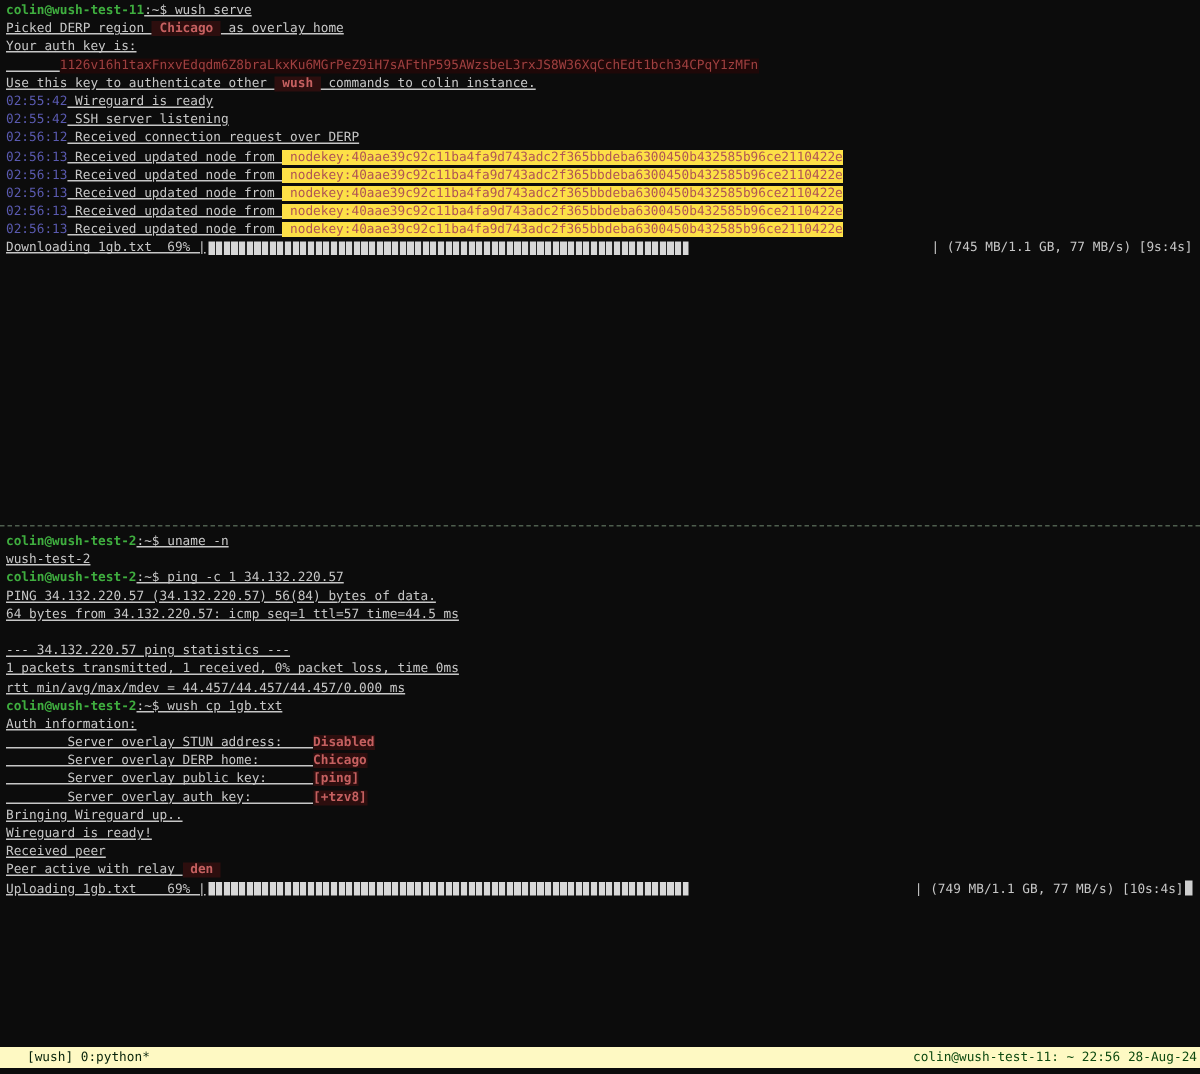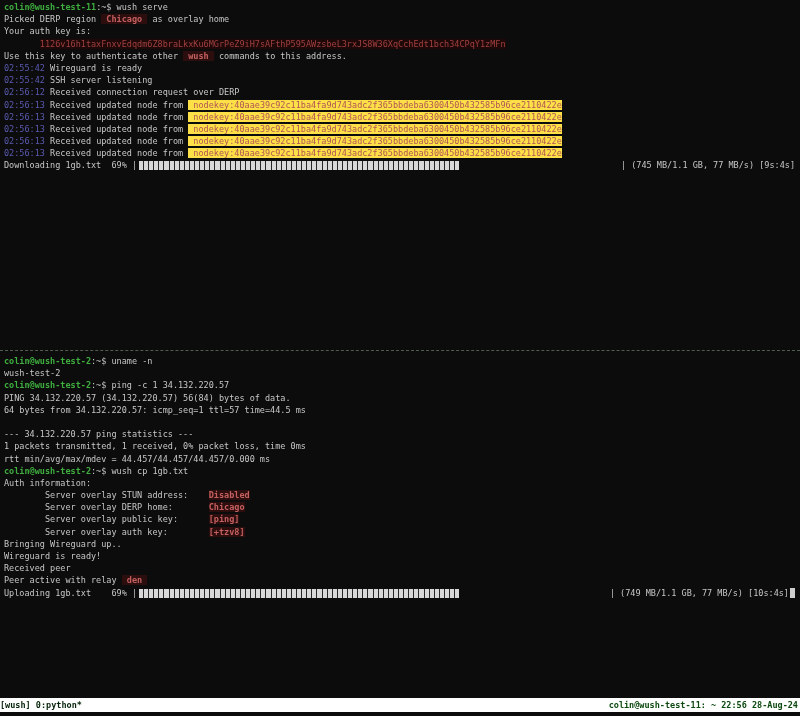--- a/index.html
+++ b/index.html
@@ -6,46 +6,46 @@
   body{
     width:800px;height:716px;position:relative;overflow:hidden;
     background:#0c0c0c;
     font-family:"DejaVu Sans Mono","Liberation Mono",monospace;
     font-size:8.5px;color:#c7c7c7;
   }
   .pane{position:absolute;left:4px;right:0;}
   #pane-top{top:1px;}
   #pane-bottom{top:355px;}
   .line{height:12.2px;line-height:12.2px;white-space:pre;position:relative;}
-  .seg-w{color:#c7c7c7;}
+  .seg-w{color:#c7c7c7;text-decoration:underline;}
   .seg-p{color:#3fae3f;font-weight:bold;}
   .seg-ts{color:#5a5ab0;text-align:center;}
   .seg-hl{color:#c56060;background:#2d0e0e;font-weight:bold;}
   .seg-key{color:#a04040;background:#1f0808;margin-top:16px;}
   .seg-nk{color:#b05454;background:#fde047;}
   .bar{display:inline-block;width:464px;height:9px;vertical-align:middle;margin-left:2px;background:#0c0c0c;}
   .bar-fill{display:block;height:100%;
     background:repeating-linear-gradient(90deg,#d8d8d8 0px,#d8d8d8 4.1px,#262626 4.1px,#262626 5.1px);}
   .pr-right{position:absolute;right:5px;top:0;color:#c7c7c7;white-space:pre;}
   .cursor{display:inline-block;width:5px;height:10px;background:#cfcfcf;vertical-align:middle;margin-left:1px;}
   .divider{position:absolute;left:0;right:0;top:350px;height:0;border-top:1px dashed #4e5e4e;}
   .statusbar{position:absolute;left:0;right:0;top:698px;height:14px;line-height:14px;
-    background:#ffffff;color:#07230a;padding-left:0;white-space:pre;font-weight:bold;}
+    background:#fef9c3;color:#07230a;padding-left:18px;white-space:pre;}
   .sb-right{position:absolute;right:2px;top:0;color:#0d4a10;}
 </style>
 </head>
 <body>
 
 <div class="term">
   <div class="pane" id="pane-top">
       <div class="line"><span class="seg-p">colin@wush-test-11</span><span class="seg-w">:~$ wush serve</span></div>
       <div class="line"><span class="seg-w">Picked DERP region </span><span class="seg-hl"> Chicago </span><span class="seg-w"> as overlay home</span></div>
       <div class="line"><span class="seg-w">Your auth key is:</span></div>
       <div class="line"><span class="seg-w">       </span><span class="seg-key">1126v16h1taxFnxvEdqdm6Z8braLkxKu6MGrPeZ9iH7sAFthP595AWzsbeL3rxJS8W36XqCchEdt1bch34CPqY1zMFn</span></div>
-      <div class="line"><span class="seg-w">Use this key to authenticate other </span><span class="seg-hl"> wush </span><span class="seg-w"> commands to this address.</span></div>
+      <div class="line"><span class="seg-w">Use this key to authenticate other </span><span class="seg-hl"> wush </span><span class="seg-w"> commands to colin instance.</span></div>
       <div class="line"><span class="seg-ts">02:55:42</span><span class="seg-w"> Wireguard is ready</span></div>
       <div class="line"><span class="seg-ts">02:55:42</span><span class="seg-w"> SSH server listening</span></div>
       <div class="line"><span class="seg-ts">02:56:12</span><span class="seg-w"> Received connection request over DERP</span></div>
       <div class="line"><span class="seg-ts">02:56:13</span><span class="seg-w"> Received updated node from </span><span class="seg-nk"> nodekey:40aae39c92c11ba4fa9d743adc2f365bbdeba6300450b432585b96ce2110422e</span></div>
       <div class="line"><span class="seg-ts">02:56:13</span><span class="seg-w"> Received updated node from </span><span class="seg-nk"> nodekey:40aae39c92c11ba4fa9d743adc2f365bbdeba6300450b432585b96ce2110422e</span></div>
       <div class="line"><span class="seg-ts">02:56:13</span><span class="seg-w"> Received updated node from </span><span class="seg-nk"> nodekey:40aae39c92c11ba4fa9d743adc2f365bbdeba6300450b432585b96ce2110422e</span></div>
       <div class="line"><span class="seg-ts">02:56:13</span><span class="seg-w"> Received updated node from </span><span class="seg-nk"> nodekey:40aae39c92c11ba4fa9d743adc2f365bbdeba6300450b432585b96ce2110422e</span></div>
       <div class="line"><span class="seg-ts">02:56:13</span><span class="seg-w"> Received updated node from </span><span class="seg-nk"> nodekey:40aae39c92c11ba4fa9d743adc2f365bbdeba6300450b432585b96ce2110422e</span></div>
       <div class="line"><span class="seg-w">Downloading 1gb.txt  69% |</span><span class="bar"><span class="bar-fill" style="width: 69%;"></span></span><span class="pr-right">| (745 MB/1.1 GB, 77 MB/s) [9s:4s]</span></div>
     </div>

